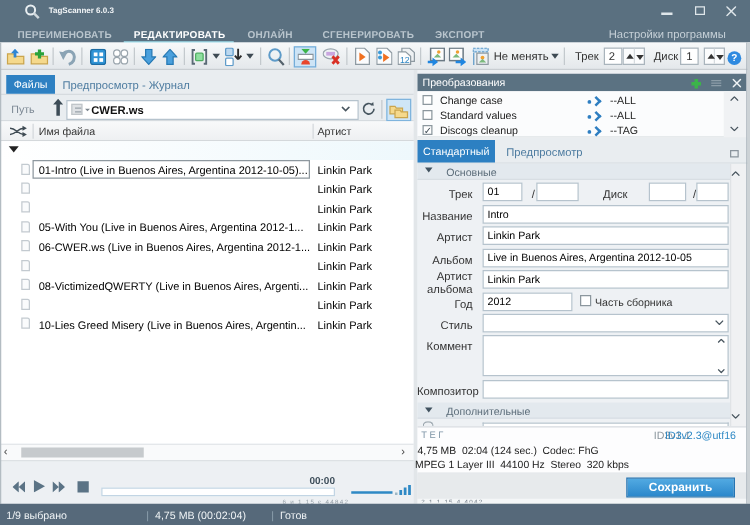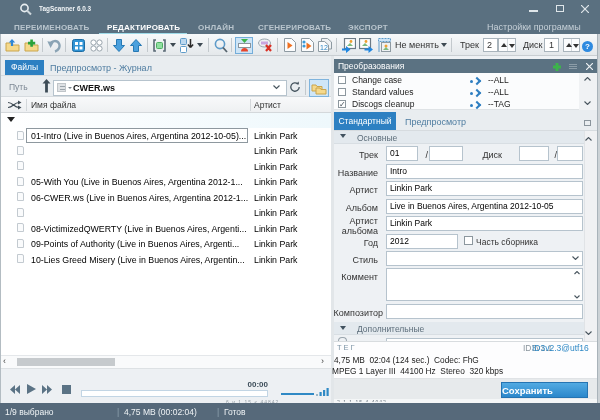--- a/index.html
+++ b/index.html
@@ -81,21 +81,21 @@
 .finput { position:absolute; background:#fff; border:1px solid #b6c3cd; font-size:8.5px; color:#000; padding-left:3px; line-height:13px; }
 #fscroll { left:584px; top:131px; width:13px; height:210px; background:#f0f1f3; border-left:1px solid #e0e3e6; }
 
 #taginfo { left:334px; top:341px; width:263px; height:38px; background:#fdfdfe; border-top:1px solid #d8dcdf; border-bottom:1px solid #e0e3e6; }
 #tagl { left:337px; top:343px; font-size:7.5px; color:#7e95a6; letter-spacing:2px; }
 #id3a { left:523px; top:343px; font-size:8.5px; color:#8a959d; }
 #id3b { left:532px; top:343px; font-size:8.5px; color:#2f89c5; }
 #info1 { left:334px; top:355px; font-size:8.3px; color:#222; }
 #info2 { left:332px; top:366px; font-size:8.3px; color:#222;text-align:right; }
 #btnarea { left:334px; top:379px; width:266px; height:24px; background:#e7eaec; }
-#savebtn { left:501px; top:382px; width:87px; height:16px; background:linear-gradient(#52aae2,#2b87cb); border:1px solid #2574b2; color:#fff; font-size:9.5px; font-weight:bold; text-align:left; line-height:15px; }
+#savebtn { left:501px; top:382px; width:87px; height:16px; background:linear-gradient(#52aae2,#2b87cb); border:1px solid #2574b2; color:#fff; font-size:9.5px; font-weight:bold; text-align:center; line-height:15px; }
 
 #divider { left:331px; top:56px; width:3px; height:347px; background:#e2e6e9; }
 
 #status { left:0; top:403px; width:600px; height:17px; background:#56697a; }
 .st { position:absolute; top:407px; color:#f0f4f6; font-size:8.5px; }
 </style>
 </head>
 <body>
 
 <div class="abs" id="topbar"></div>
@@ -309,21 +309,20 @@
       <div class="fico"></div>
       <span class="fartist">Linkin Park</span>
     </div>
 <div class="row" style="top:220.7px">
       <div class="fico"></div>
       <span class="fname">08-VictimizedQWERTY (Live in Buenos Aires, Argenti...</span>
       <span class="fartist">Linkin Park</span>
     </div>
 <div class="row" style="top:236.14999999999998px">
       <div class="fico"></div>
-      <span class="fname">09-Points of Authority (Live in Buenos Aires, Argenti...</span>
       <span class="fartist">Linkin Park</span>
     </div>
 <div class="row" style="top:251.6px">
       <div class="fico"></div>
       <span class="fname">10-Lies Greed Misery (Live in Buenos Aires, Argentin...</span>
       <span class="fartist">Linkin Park</span>
     </div>
 </div>
 <div class="abs" id="hscroll"></div>
 <div class="harr" style="left:3px;font-size:9px;color:#444;top:356px">‹</div>

